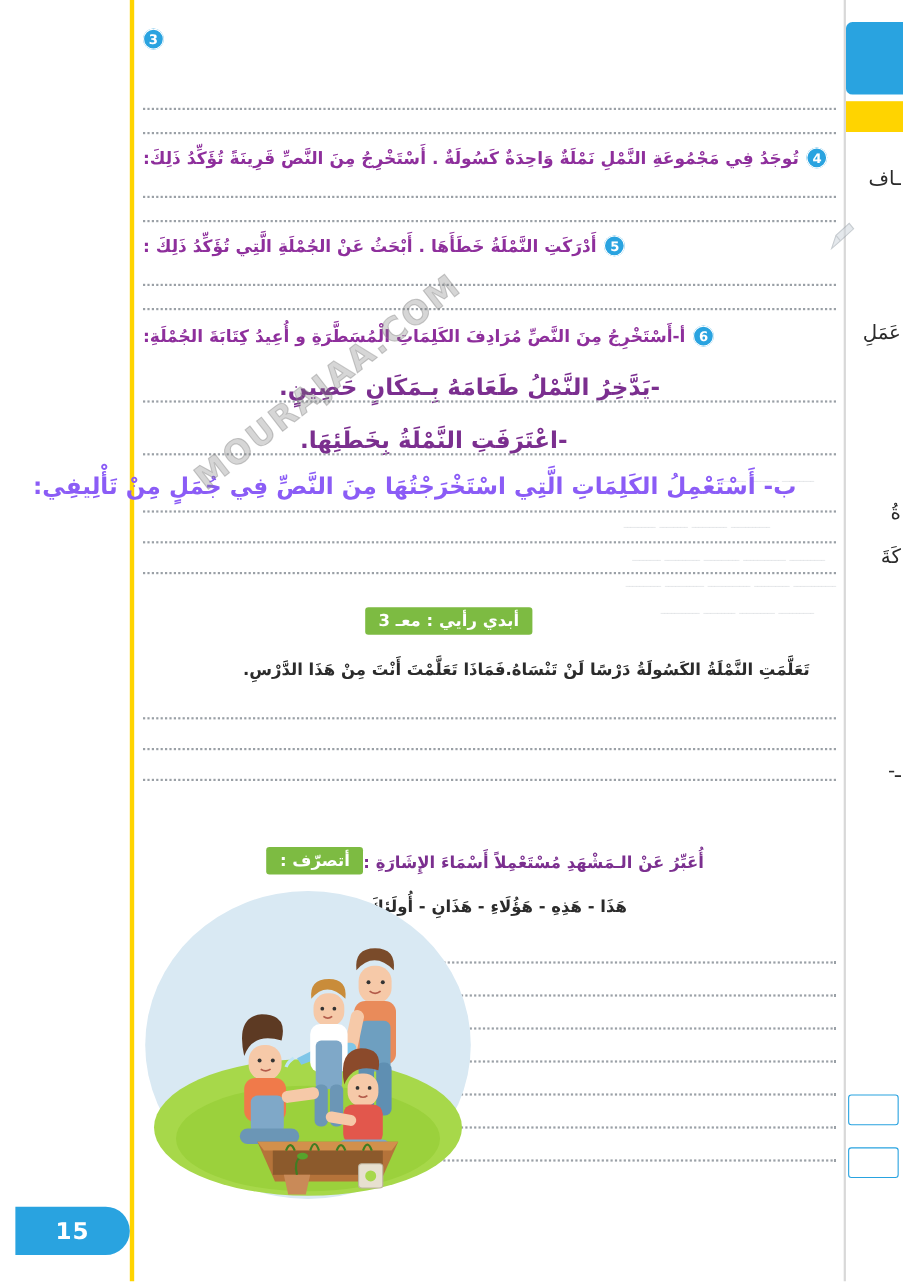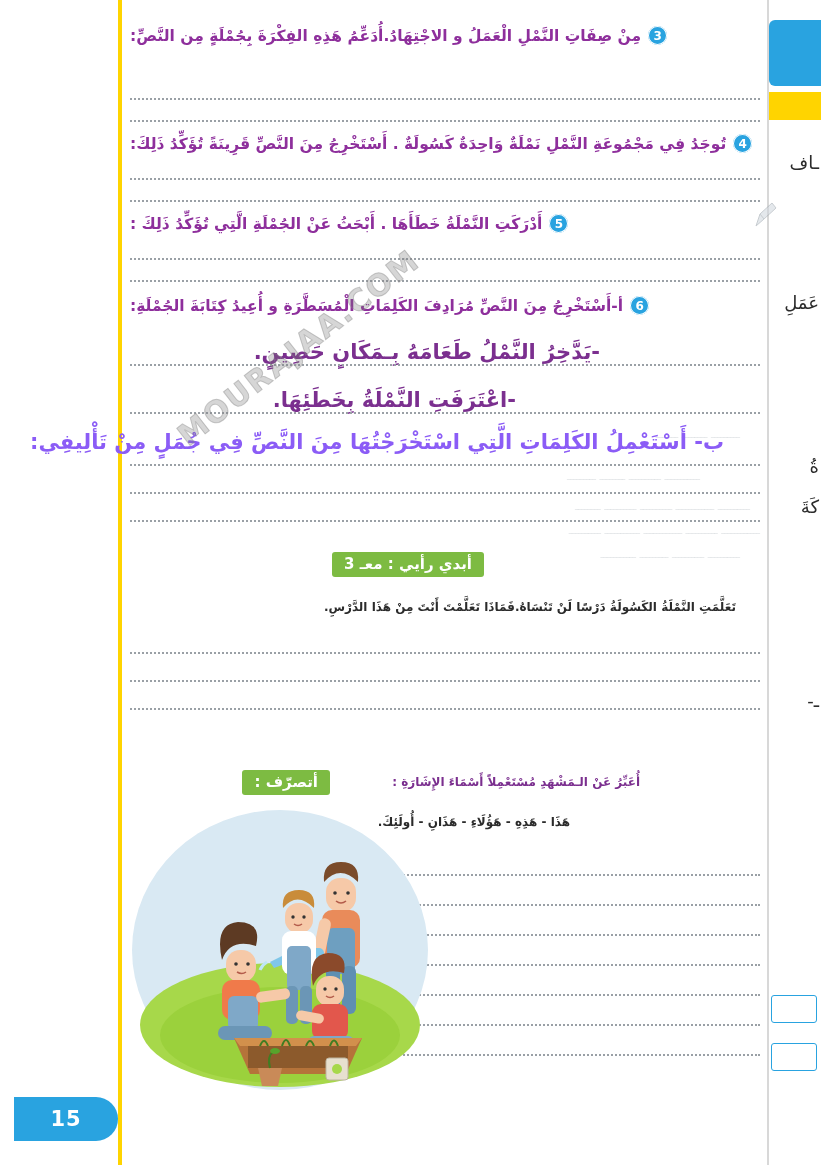--- a/index.html
+++ b/index.html
@@ -163,21 +163,21 @@
     color: #ffffff;
     font-size: 15px;
     font-weight: bold;
     padding: 3px 12px 4px 12px;
     border-radius: 3px;
     direction: rtl;
     white-space: nowrap;
   }
   .section-text {
     position: absolute;
-    font-size: 12px;
+    font-size: 15px;
     font-weight: bold;
     color: #2b2b2b;
     direction: rtl;
     text-align: right;
     white-space: nowrap;
   }
   .section-text.purple { color: #7b2f8f; }
 
   
   .watermark {
@@ -247,21 +247,20 @@
   <div class="content">
 
     <div class="bleed" style="top:428px; right:20px;">ـــــــــ ــــــــ ـــــــ</div>
     <div class="bleed" style="top:470px; right:60px;">ـــــــــــ ــــــــــ ــــــــ ـــــــــ</div>
     <div class="bleed" style="top:500px; right:10px;">ــــــــــ ــــــــــــ ــــــــــ ــــــــــ ــــــــ</div>
     <div class="bleed" style="top:524px; right:0px;">ــــــــــــ ــــــــــ ــــــــــــ ـــــــــــ ــــــــــ</div>
     <div class="bleed" style="top:548px; right:20px;">ــــــــــ ــــــــــ ـــــــــ ـــــــــــ</div>
 
     <div class="q-row" style="top:24px; right:0; width:630px;">
       <div class="q-num">3</div>
-      <div class="q-text purple">مِنْ صِفَاتِ النَّمْلِ الْعَمَلُ و الاجْتِهَادُ.أُدَعِّمُ هَذِهِ الفِكْرَةَ بِجُمْلَةٍ مِن النَّصِّ:</div>
     </div>
     <div class="dots" style="top:96px; width:630px;"></div>
     <div class="dots" style="top:118px; width:630px;"></div>
 
     <div class="q-row" style="top:132px; right:0; width:630px;">
       <div class="q-num">4</div>
       <div class="q-text purple">تُوجَدُ فِي مَجْمُوعَةِ النَّمْلِ نَمْلَةٌ وَاحِدَةٌ كَسُولَةٌ . أَسْتَخْرِجُ مِنَ النَّصِّ قَرِينَةً تُؤَكِّدُ ذَلِكَ:</div>
     </div>
     <div class="dots" style="top:176px; width:630px;"></div>
     <div class="dots" style="top:198px; width:630px;"></div>

